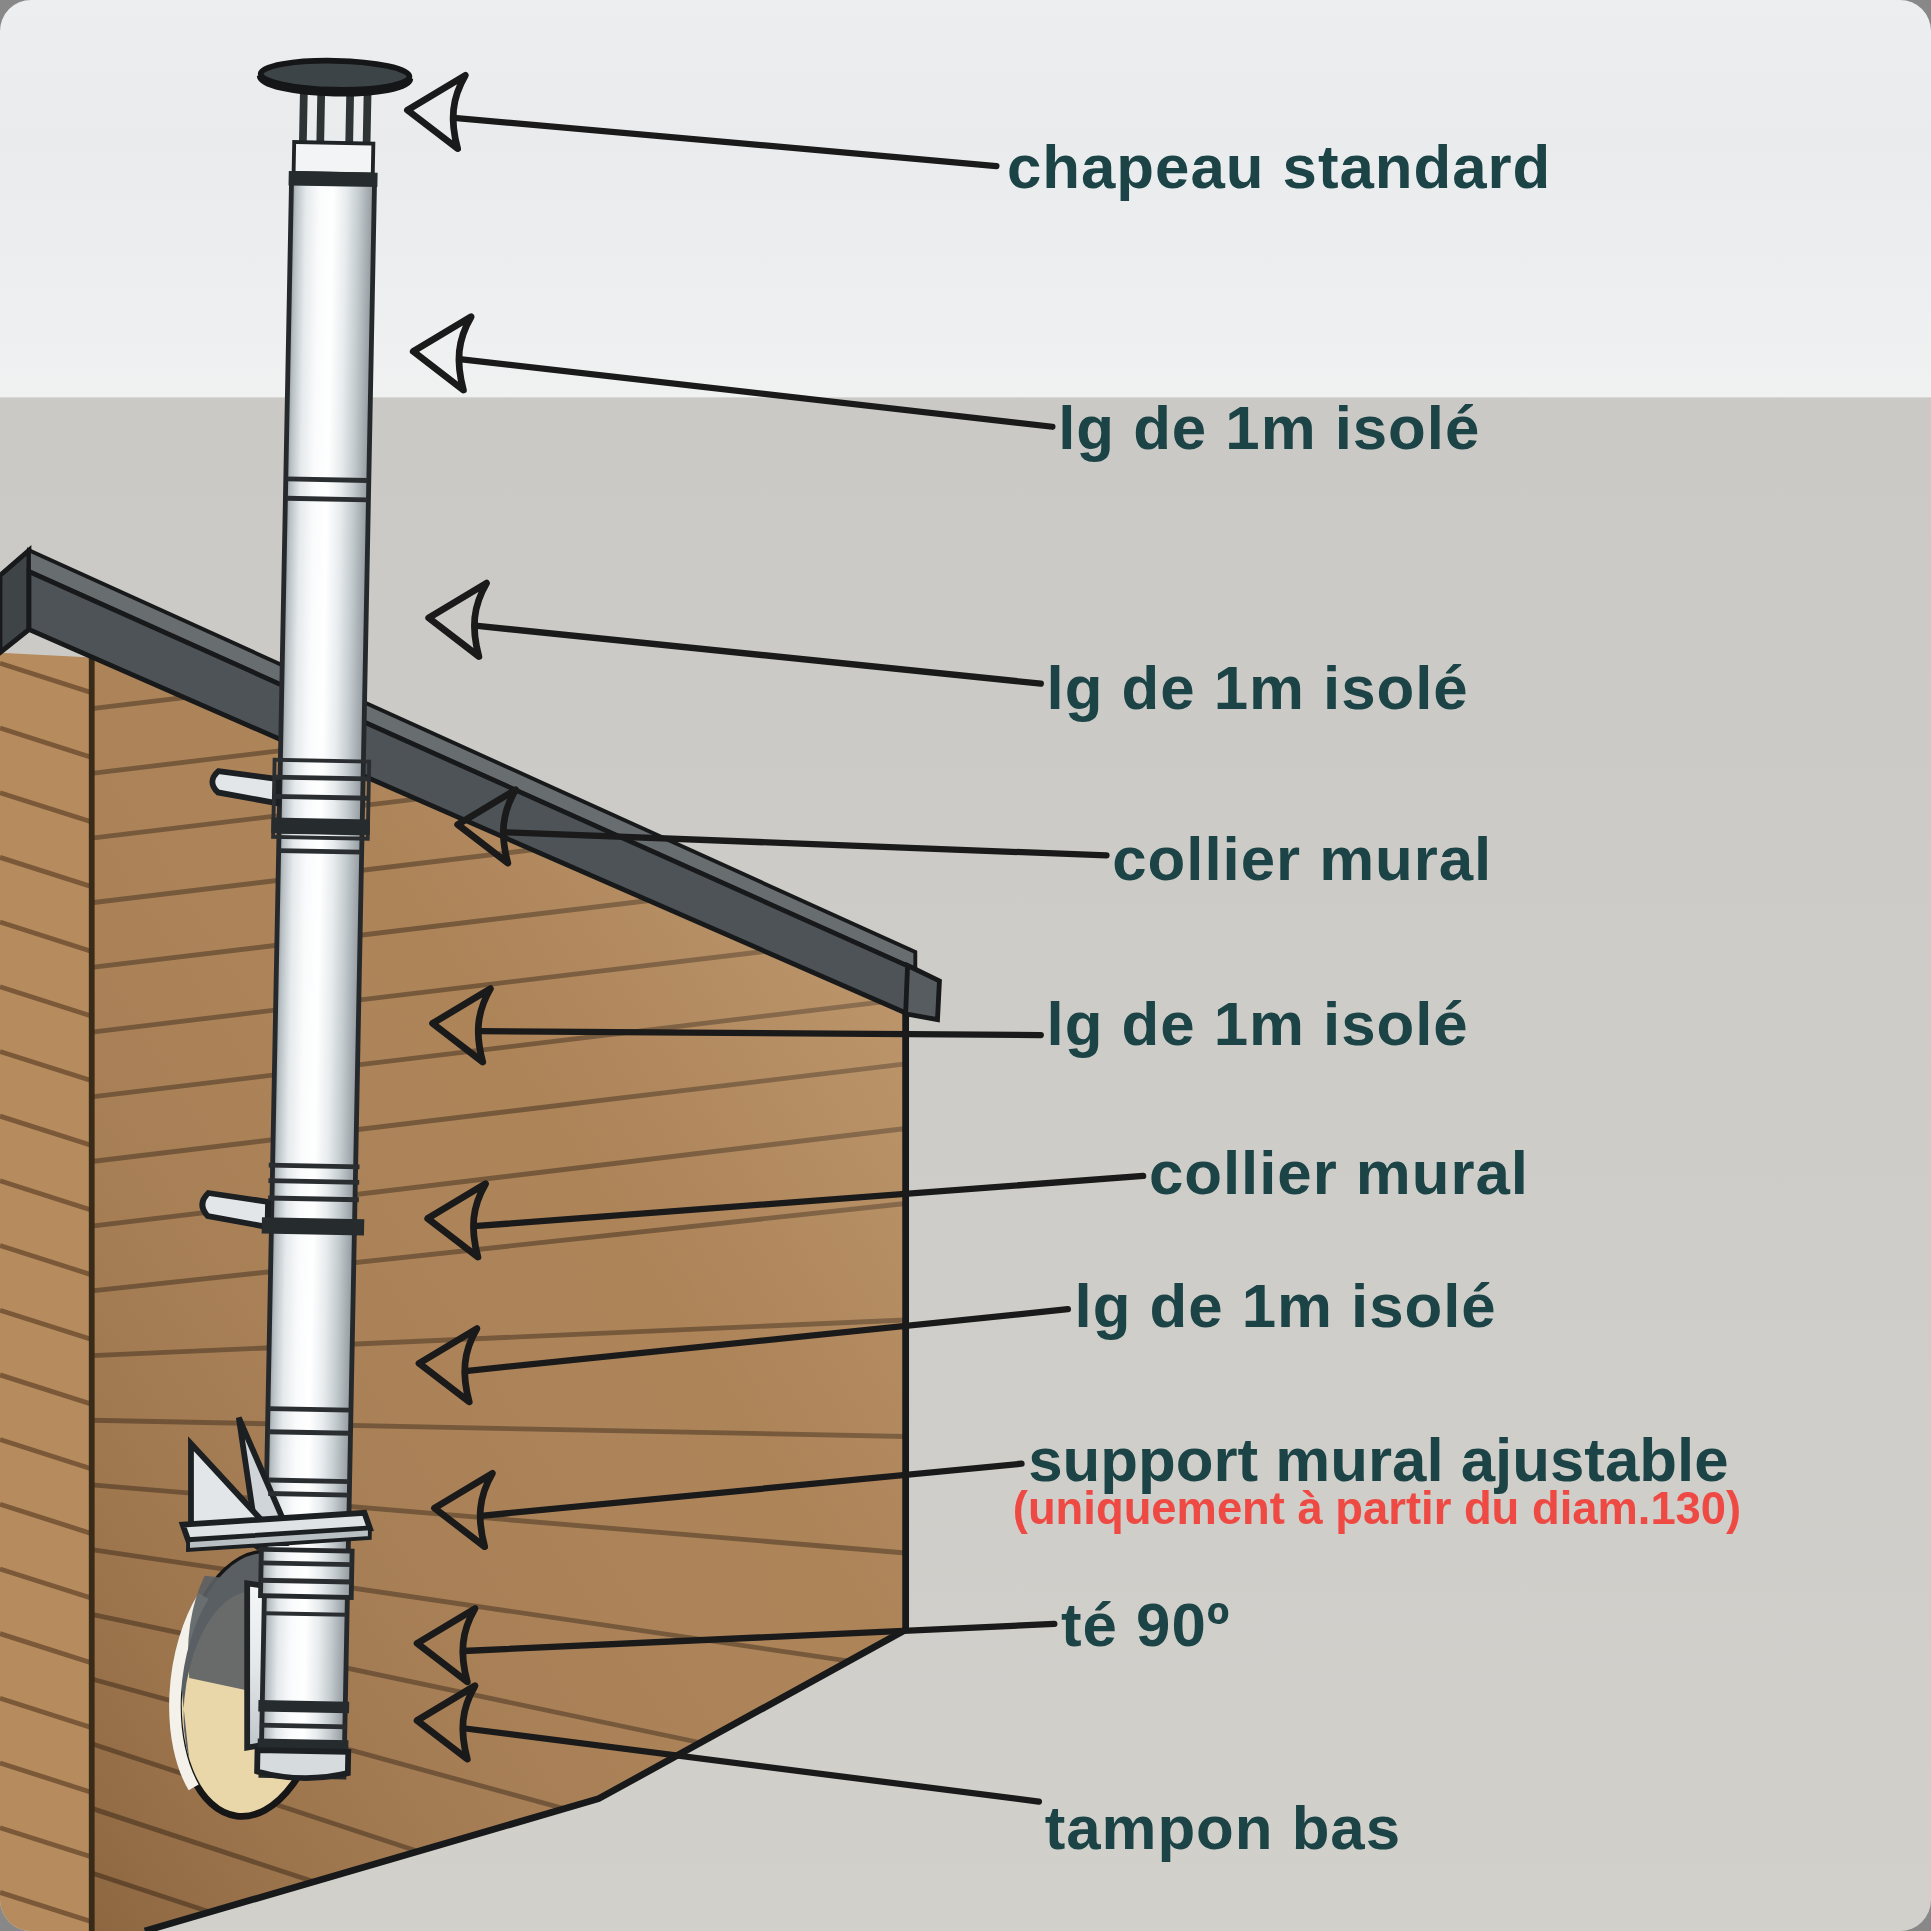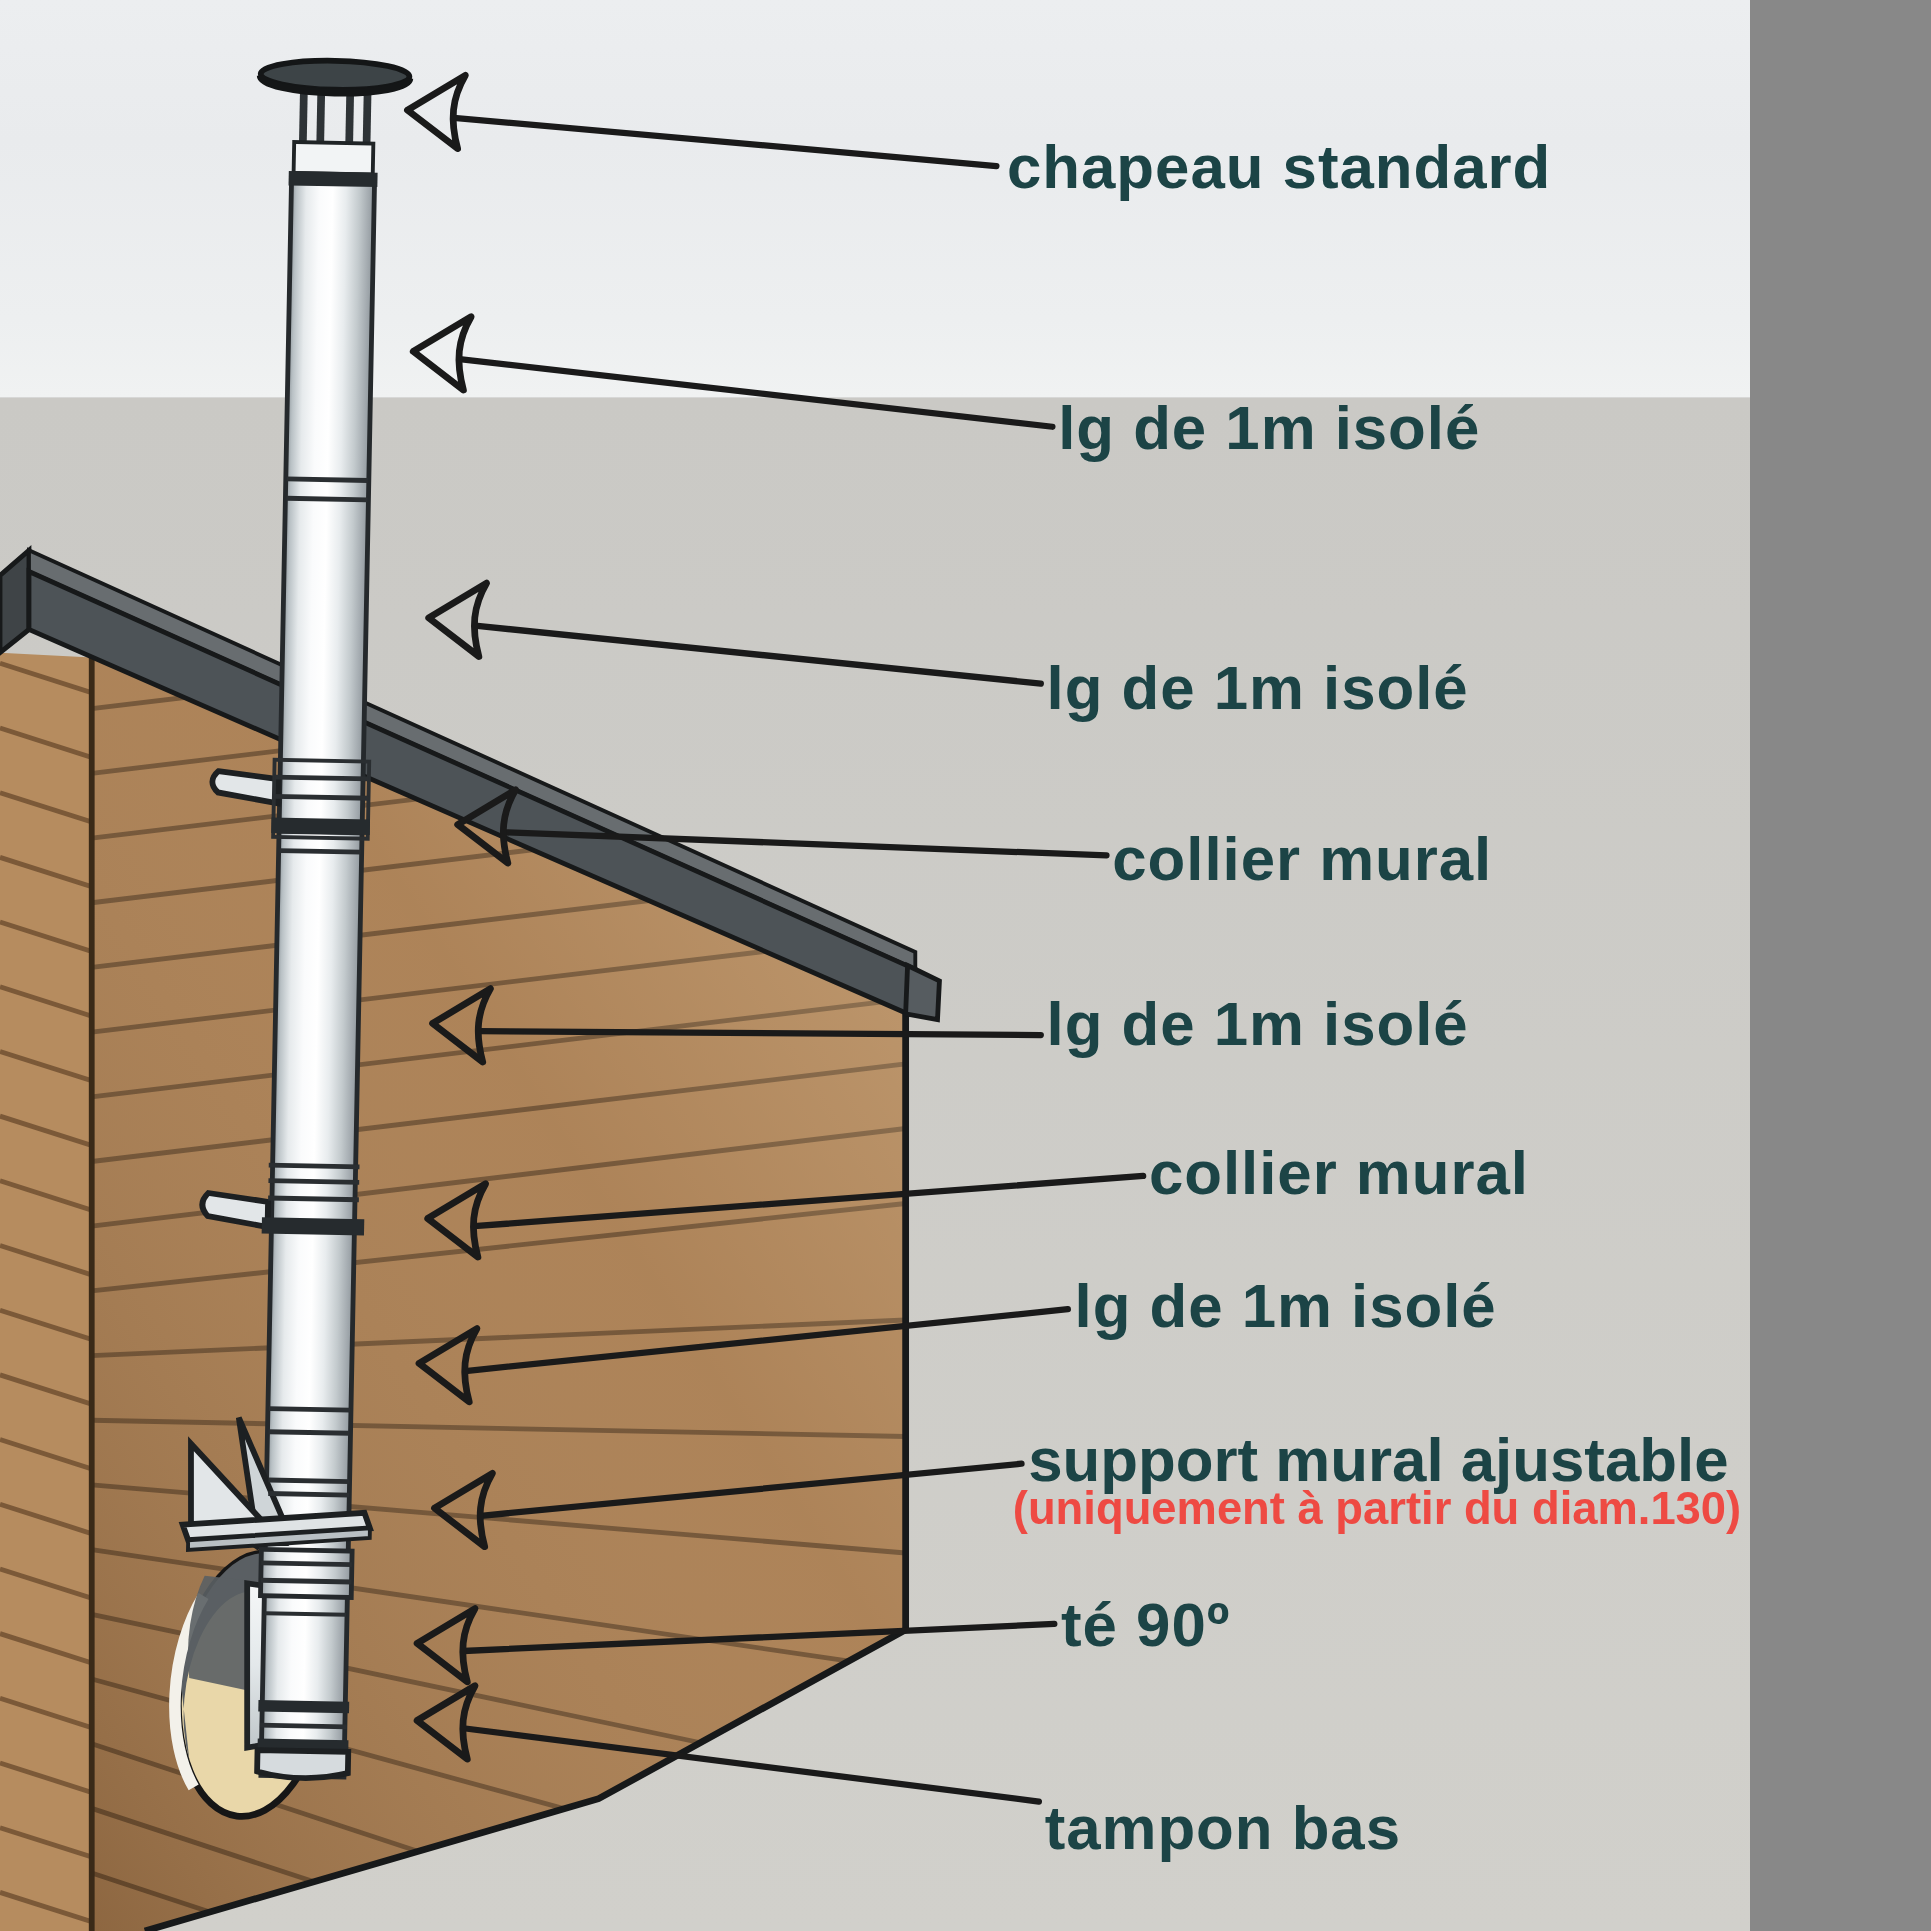--- a/index.html
+++ b/index.html
@@ -1,17 +1,17 @@
 <!DOCTYPE html>
 <html><head>
 <meta charset="utf-8">
 <style>
   html,body{margin:0;padding:0;background:#888;}
-  #stage{position:relative;width:1750px;height:1931px;overflow:hidden;
-         font-family:"Liberation Sans", sans-serif;}
+  #stage{position:relative;width:1931px;height:1931px;overflow:hidden;
+         font-family:"Liberation Sans", sans-serif;border-radius:31px;}
   svg{position:absolute;inset:0;display:block;}
   text{font-family:"Liberation Sans","DejaVu Sans",sans-serif;font-weight:700;}
 </style>
 </head>
 <body>
 
 <div id="stage">
 <svg viewBox="0 0 2000 2000" width="1931" height="1931">
   <defs>
     <linearGradient id="gradSky" x1="0" y1="0" x2="0" y2="1">

